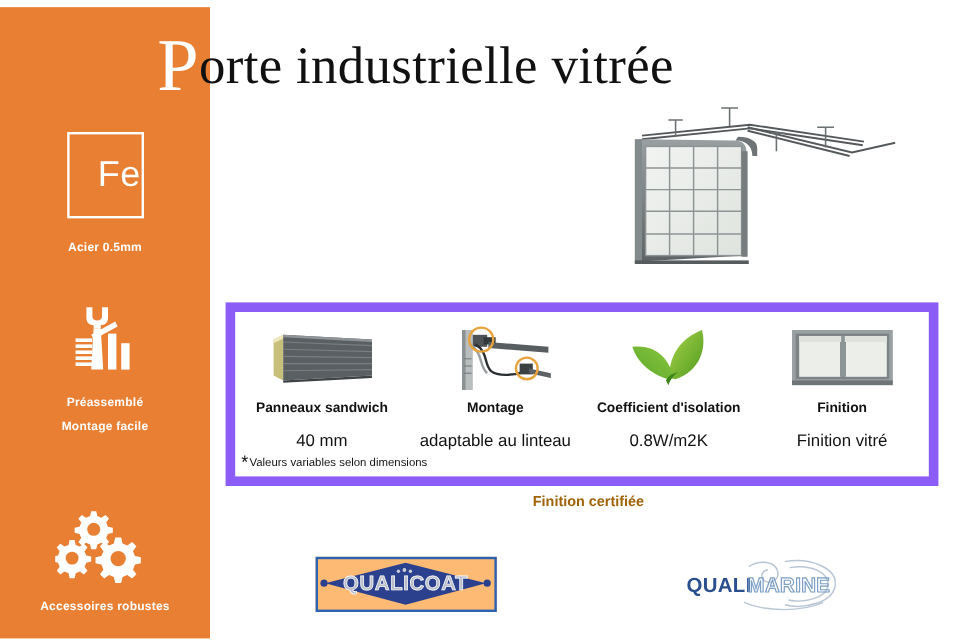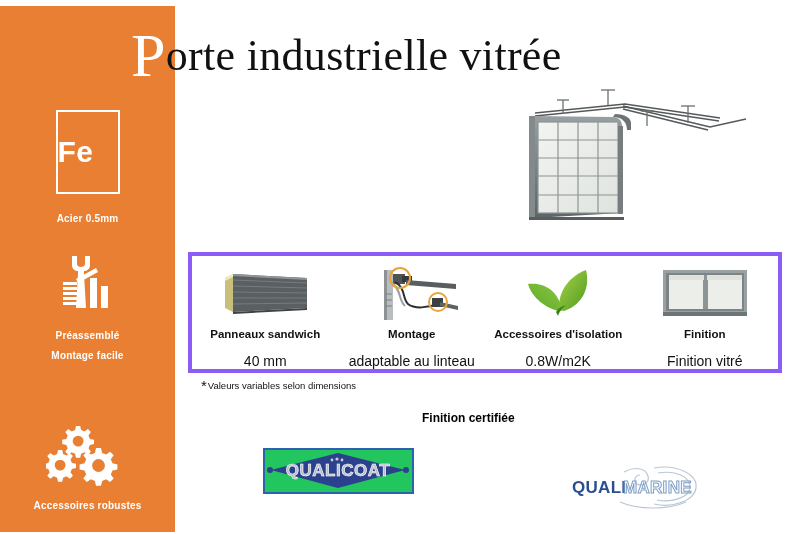--- a/index.html
+++ b/index.html
@@ -42,28 +42,27 @@
     letter-spacing: .2px;
     line-height: 20px;
     color: #ffffff;
     white-space: nowrap;
   }
 
   
   #fe-block { top: 104px; }
   #fe-box {
     width: 64px;
-    height: 84px;
+    height: 72px;
     margin: 0 auto;
     border: 2px solid #ffffff;
     box-sizing: border-box;
     display: flex;
     align-items: center;
-    justify-content: flex-start;
-    font-weight: bold;
+    justify-content: flex-end;
   }
   #fe-text {
     font-size: 30px;
     color: #ffffff;
     font-family: "Liberation Sans", sans-serif;
     line-height: 1;
     letter-spacing: .5px;
   }
   #fe-caption { margin-top: 15px; }
 
@@ -105,22 +104,22 @@
     width: 245px;
     height: 150px;
   }
 
   
   #feature-box {
     position: absolute;
     left: 188px;
     top: 252px;
     width: 594px;
-    height: 121px;
-    border: 4px solid #8b5cf6;
+    height: 153px;
+    border: 8px solid #8b5cf6;
     box-sizing: border-box;
     background: #ffffff;
     display: flex;
   }
   .feature {
     flex: 1 1 0;
     position: relative;
     display: flex;
     flex-direction: column;
     align-items: center;
@@ -155,38 +154,38 @@
     color: #111111;
     white-space: nowrap;
   }
   #footnote .star {
     font-size: 15px;
     vertical-align: -2px;
     margin-right: 1px;
   }
   #certified {
     position: absolute;
-    left: 422px;
+    left: 444px;
     top: 411px;
     font-size: 12px;
     font-weight: bold;
-    color: #000000;
+    color: #a16207;
     white-space: nowrap;
   }
 
   
   #qualicoat-logo {
     position: absolute;
     left: 263px;
-    top: 448px;
+    top: 464px;
     width: 151px;
     height: 46px;
     border: 2px solid #2c62b0;
     box-sizing: border-box;
-    background: #22c55e;
+    background: #fdba74;
   }
   #qualimarine-logo {
     position: absolute;
     left: 558px;
     top: 462px;
     width: 150px;
     height: 50px;
   }
 </style>
 </head>
@@ -381,21 +380,21 @@
             </linearGradient>
           </defs>
 
           <path d="M47 46 C46 30 54 14 74 6 C78 22 72 40 52 47 Z" fill="url(#leafA)"></path>
 
           <path d="M46 47 C34 44 20 34 16 20 C34 18 46 28 50 45 Z" fill="url(#leafB)"></path>
 
           <path d="M44 48 C46 44 50 42 54 41 C49 45 47 49 46 52 Z" fill="#3d8418"></path>
         </svg>
       </div>
-      <div class="feature-title">Accessoires d'isolation</div>
+      <div class="feature-title">Coefficient d'isolation</div>
       <div class="feature-value">0.8W/m2K</div>
     </div>
 
     <div class="feature">
       <div class="feature-art">
         <svg width="100" height="58" viewBox="0 0 100 58" aria-hidden="true">
 
           <rect x="8" y="6" width="84" height="44" fill="#9aa1a3"></rect>
           <rect x="11" y="9" width="78" height="38" fill="#7d8486"></rect>
 

